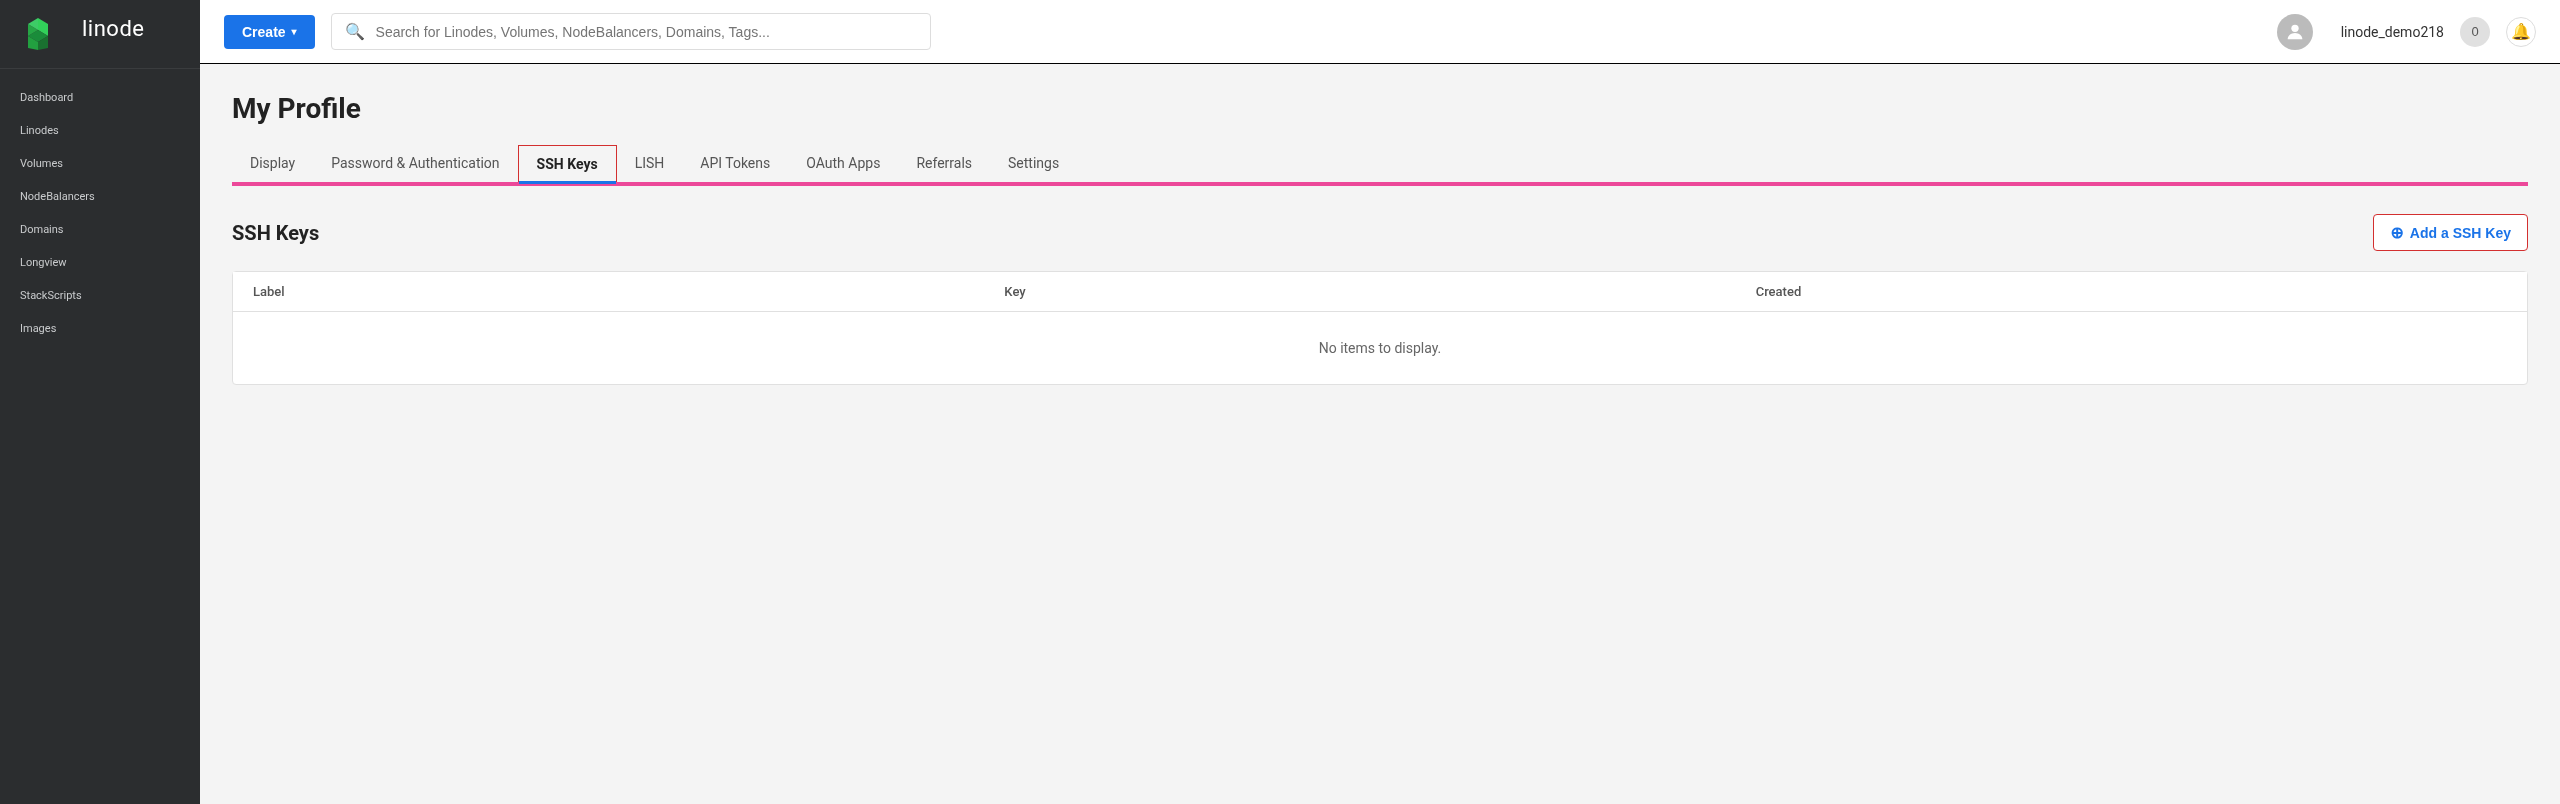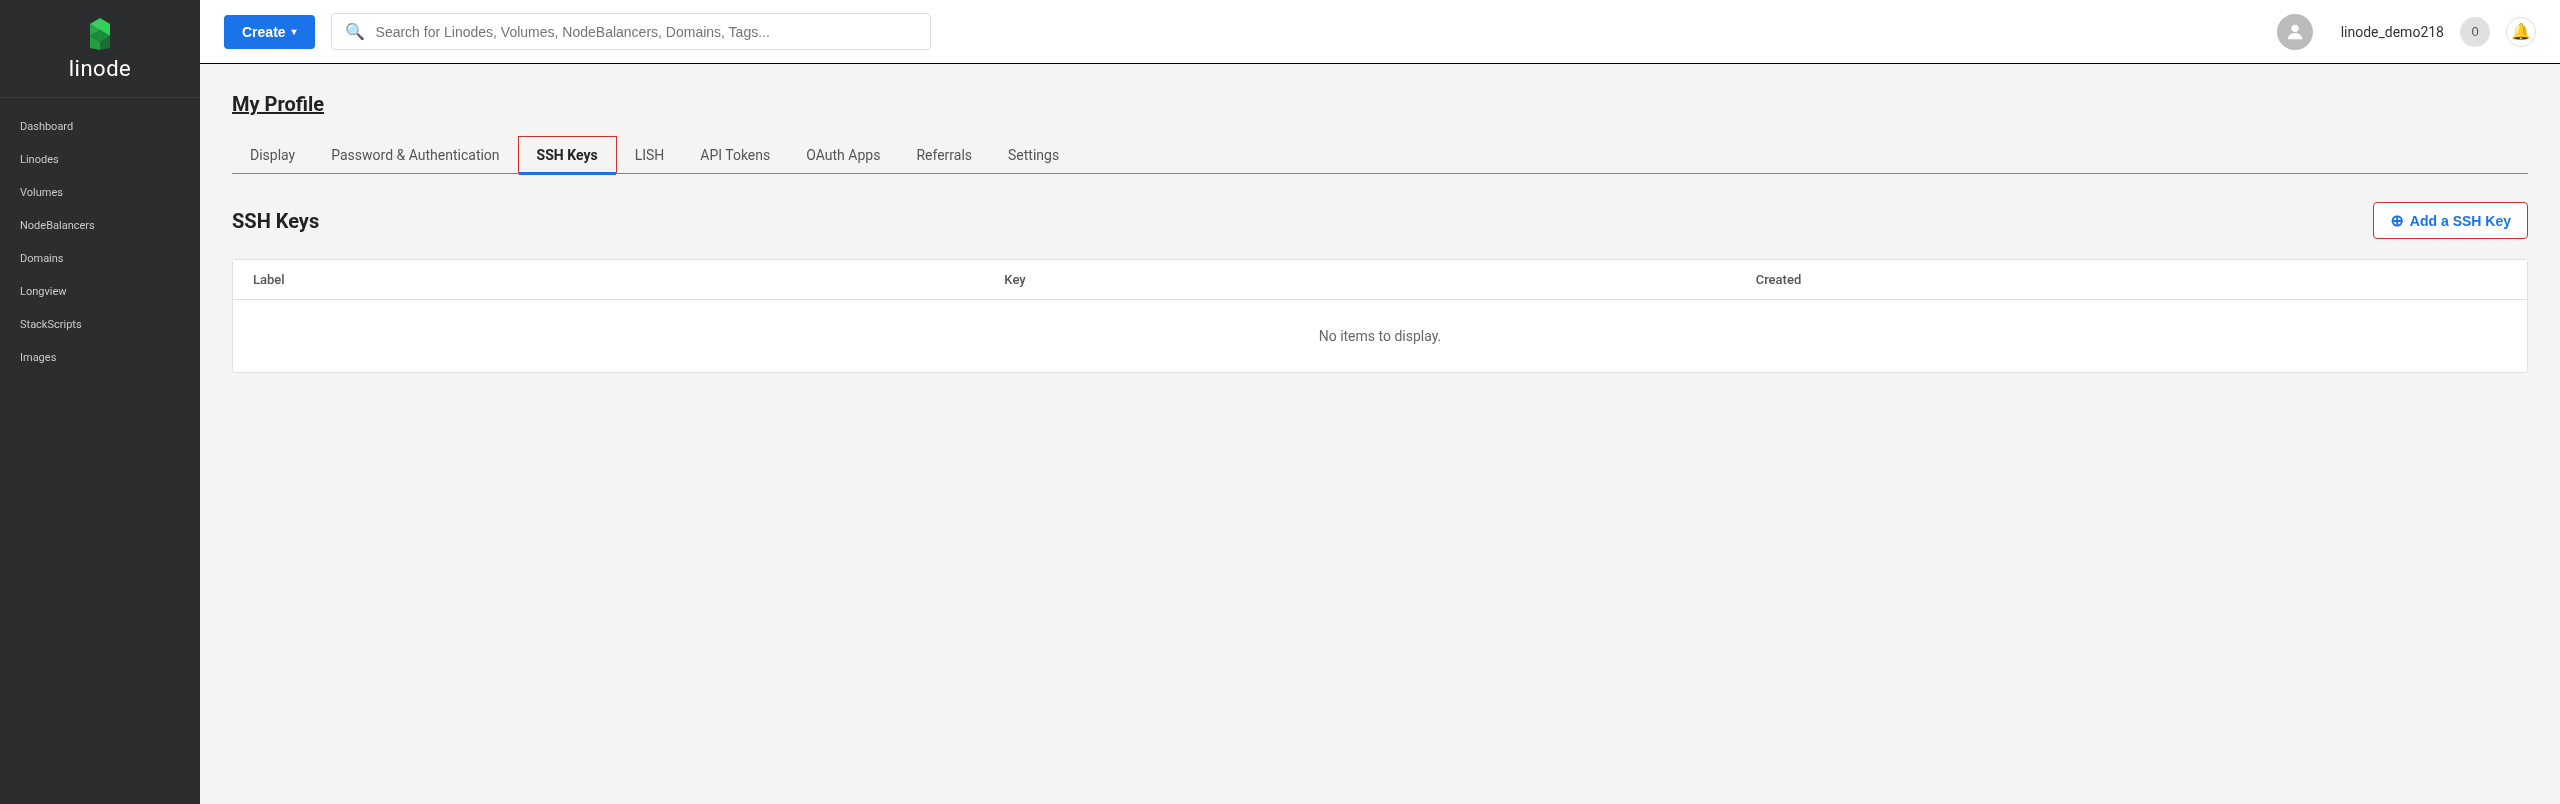--- a/index.html
+++ b/index.html
@@ -10,25 +10,24 @@
       width: 200px;
       min-width: 200px;
       background: #2b2d2f;
       color: #fff;
       display: flex;
       flex-direction: column;
       padding-top: 0;
     }
     .sidebar-logo {
       display: flex;
-      align-items: center;
+      align-items: flex-start;
       padding: 16px 20px;
-      gap: 4px;
+      gap: 26px;
       border-bottom: 1px solid #3a3c3e;
-      flex-direction: column;
     }
     .logo-icon {
       width: 36px;
       height: 36px;
     }
     .logo-text {
       font-size: 22px;
       font-weight: 400;
       color: #fff;
       letter-spacing: 0.5px;
@@ -161,32 +160,30 @@
     }
 
     
     .content {
       flex: 1;
       padding: 28px 32px;
       overflow-y: auto;
       background: #f4f4f4;
     }
     .page-title {
-      font-size: 20px;
+      font-size: 28px;
       font-weight: 700;
       color: #222;
       margin-bottom: 20px;
-      text-decoration: underline;
     }
 
     
     .tabs {
       display: flex;
-      align-items: flex-end;
-      border-bottom: 1px solid #ec4899;
+      border-bottom: 4px solid #ec4899;
       margin-bottom: 28px;
       gap: 0;
     }
     .tab {
       padding: 10px 18px;
       font-size: 14px;
       color: #555;
       cursor: pointer;
       border: none;
       background: none;

